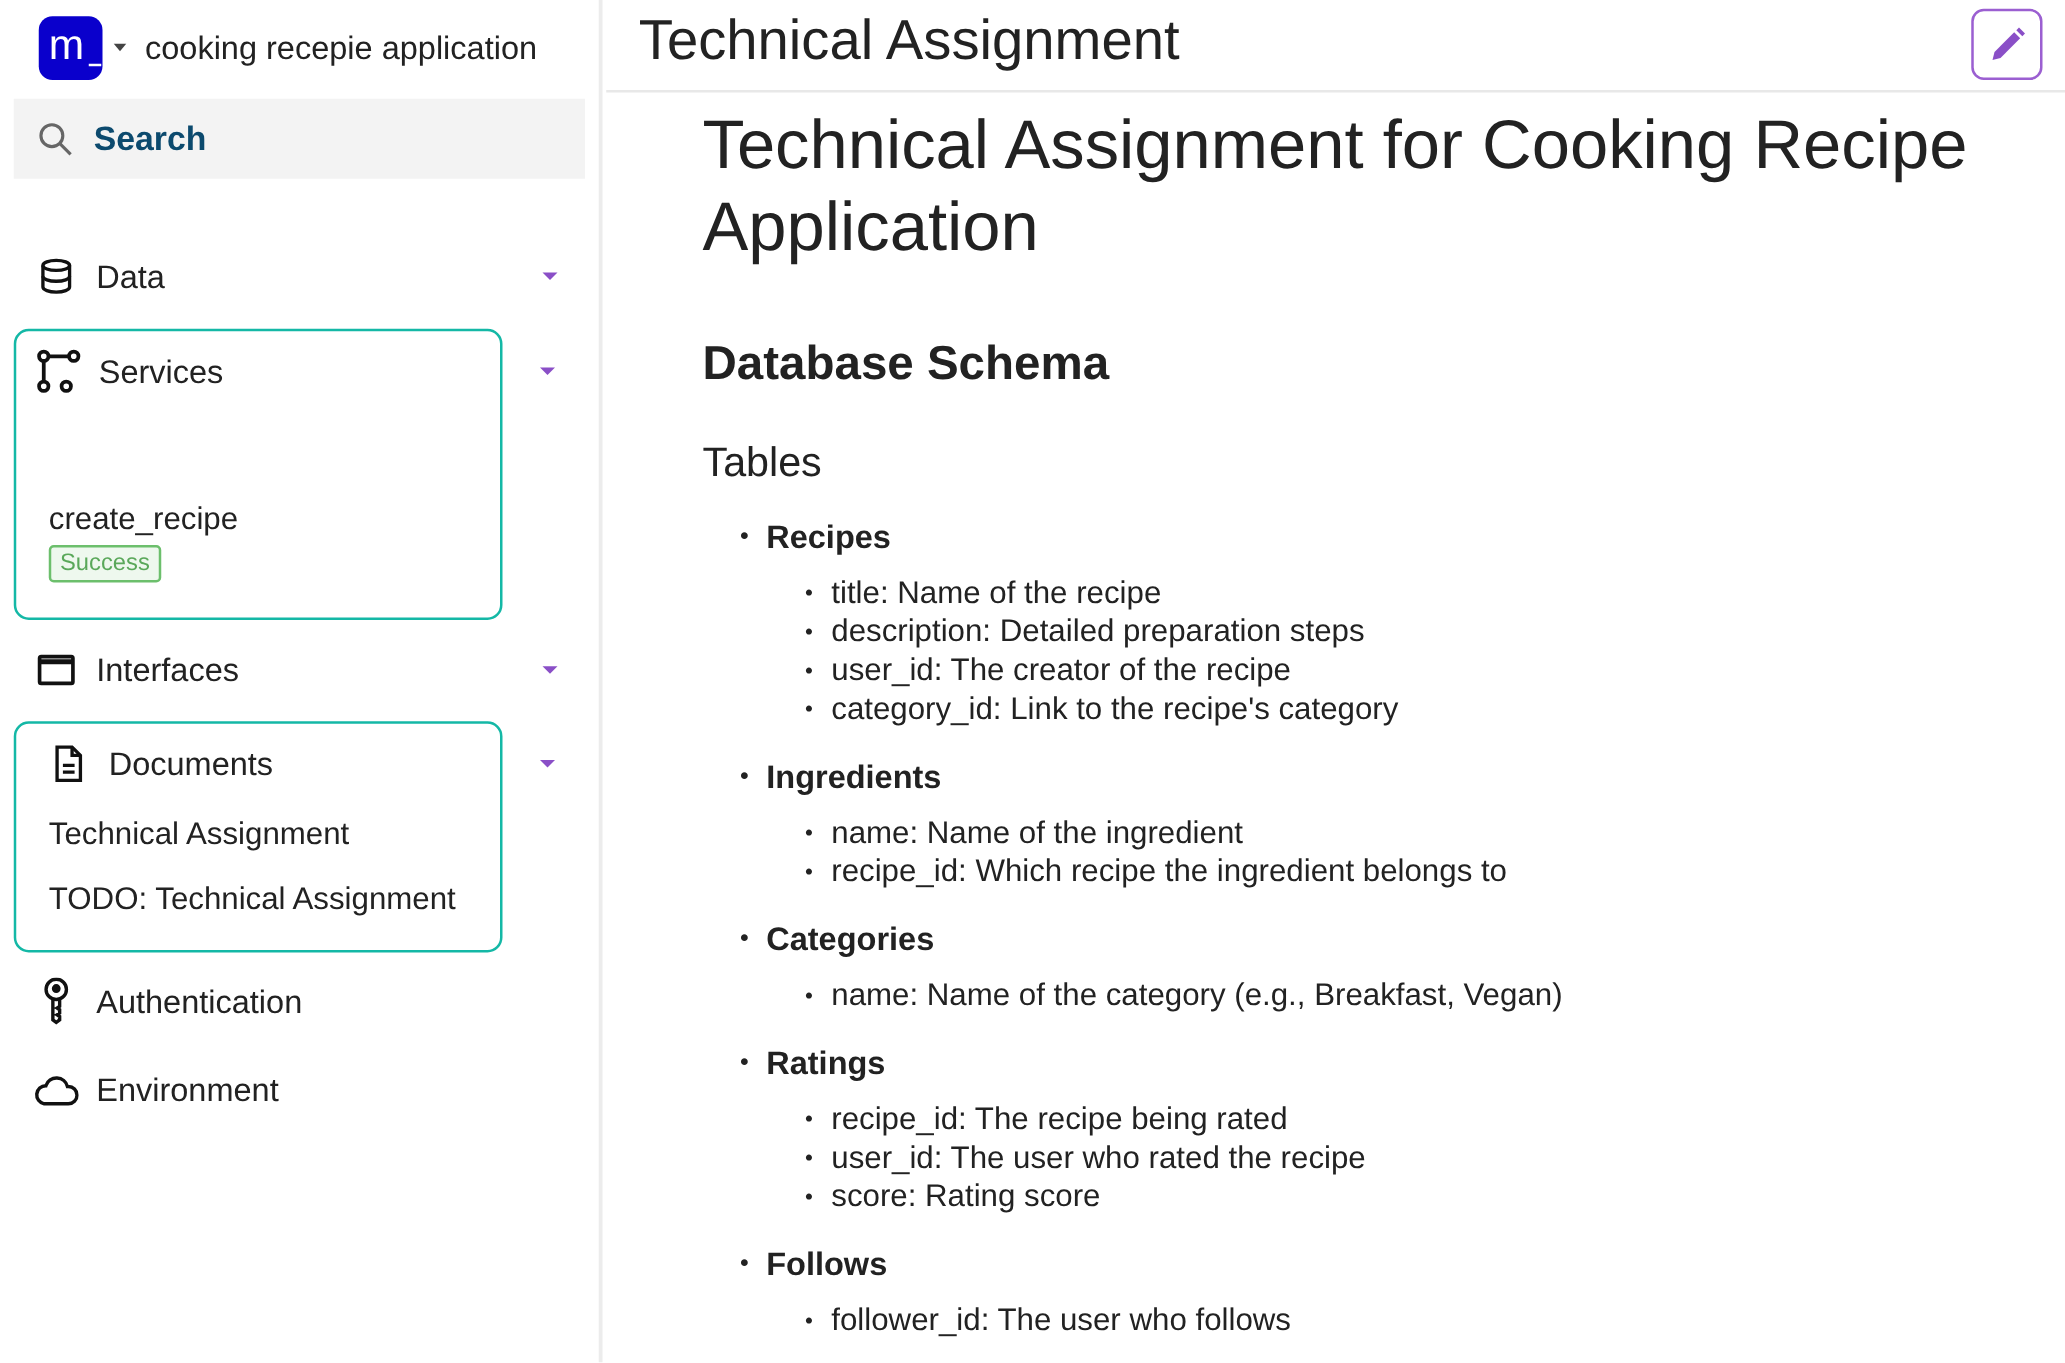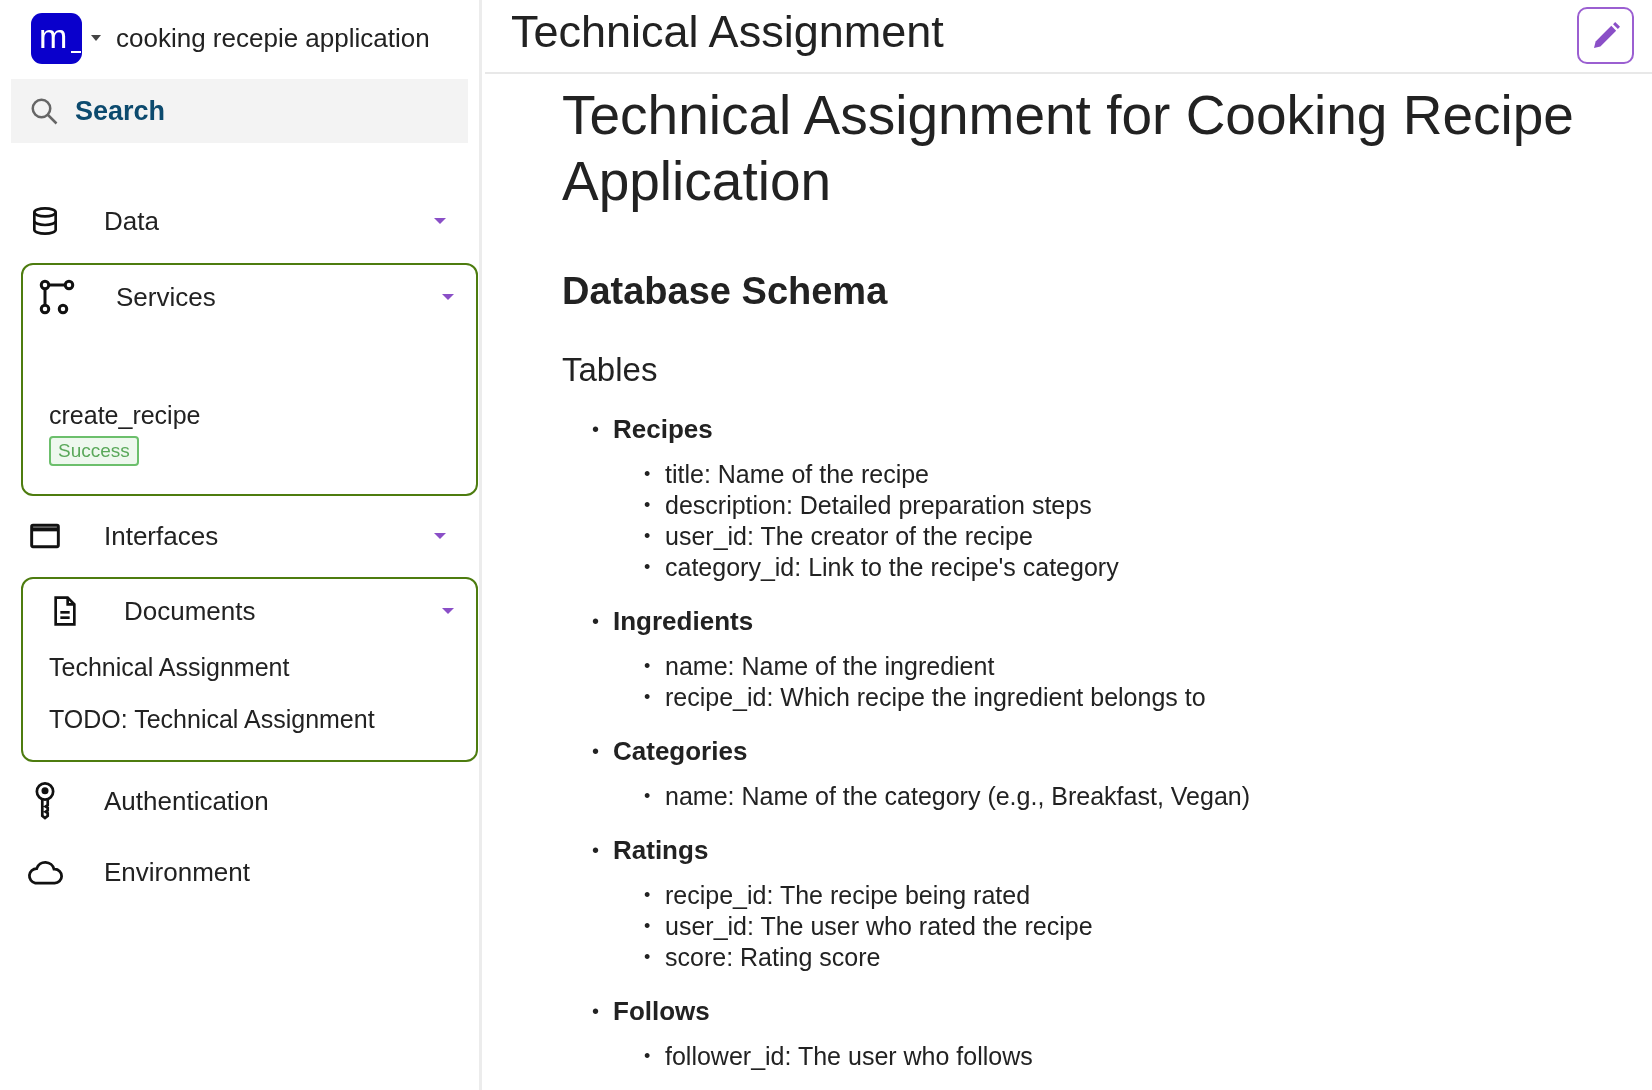--- a/index.html
+++ b/index.html
@@ -11,26 +11,26 @@
   .brand { position: absolute; left: 31px; top: 12px; height: 52px; display: flex; align-items: center; }
   .logo { width: 51px; height: 51px; background: #0a00cc; border-radius: 11px; color: #fff; font-size: 34px; line-height: 46px; padding-left: 8px; position: relative; }
   .logo::after { content: ""; position: absolute; left: 40px; top: 38px; width: 10px; height: 2px; background: #fff; }
   .brand-caret { width: 0; height: 0; border-left: 5px solid transparent; border-right: 5px solid transparent; border-top: 6px solid #444; margin-left: 9px; margin-right: 15px; }
   .brand-title { font-size: 26px; color: #222; }
 
   .search { position: absolute; left: 11px; top: 79px; width: 457px; height: 64px; background: #f3f3f3; display: flex; align-items: center; padding-left: 18px; }
   .search svg { width: 30px; height: 30px; }
   .search-text { font-size: 27px; color: #0c4a6e; margin-left: 16px; font-weight: bold; }
 
-  .nav-item { position: absolute; left: 11px; width: 457px; height: 60px; display: flex; align-items: center; padding-left: 16px; gap: 27px; }
+  .nav-item { position: absolute; left: 11px; width: 457px; height: 60px; display: flex; align-items: center; padding-left: 16px; }
   .nav-item .icon { width: 36px; height: 36px; display: flex; align-items: center; justify-content: center; }
   .nav-item .label { font-size: 26px; color: #222; margin-left: 14px; }
   .caret-purple { position: absolute; right: 22px; width: 0; height: 0; border-left: 6px solid transparent; border-right: 6px solid transparent; border-top: 6px solid #8a4fc7; }
 
-  .group-box { position: absolute; left: 21px; width: 457px; border: 2px solid #4d7c0f; border-radius: 12px; }
+  .group-box { position: absolute; left: 11px; width: 391px; border: 2px solid #14b8a6; border-radius: 12px; }
 
   .tabs { position: absolute; left: 14px; top: 64px; display: flex; gap: 8px; }
   .tab { height: 48px; display: flex; align-items: center; padding: 0 14px; border-radius: 5px; font-size: 26px; }
   .tab.active { border: 2px solid #9b5fd1; color: #8a4fc7; background: #fff; }
   .tab.inactive { background: #f2f2f2; color: #222; border: 2px solid #f2f2f2; }
   .tab svg { margin-right: 8px; }
 
   .endpoint-name { position: absolute; left: 26px; top: 136px; font-size: 25px; color: #222; text-align: center; }
   .badge { position: absolute; left: 26px; top: 171px; border: 2px solid #6cbf6c; background: #eef8ee; color: #5aa85a; font-size: 19px; padding: 2px 7px; border-radius: 4px; }
 

